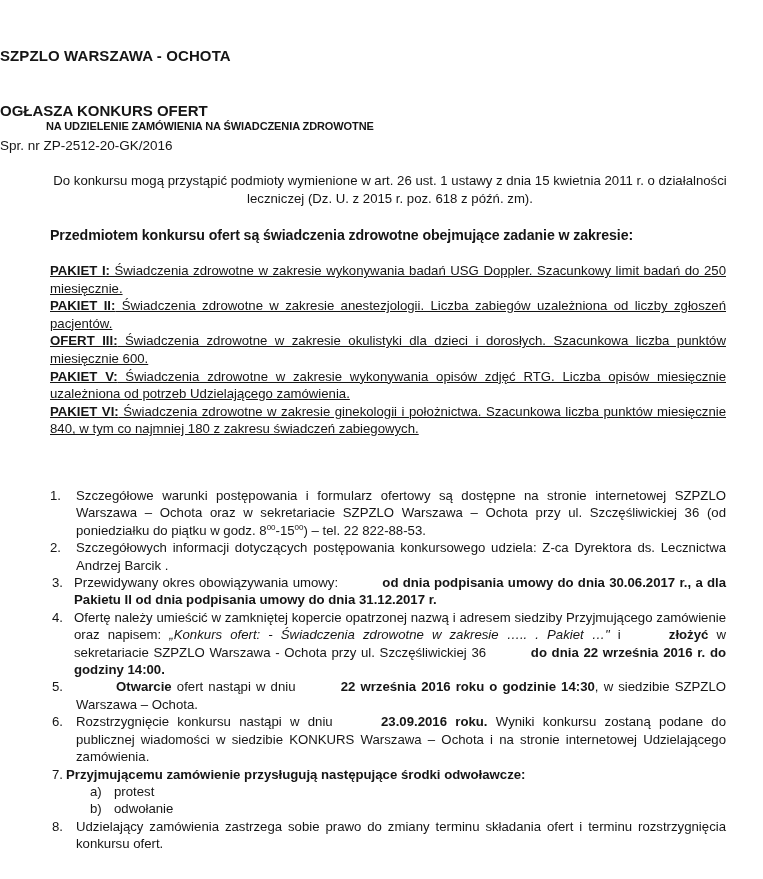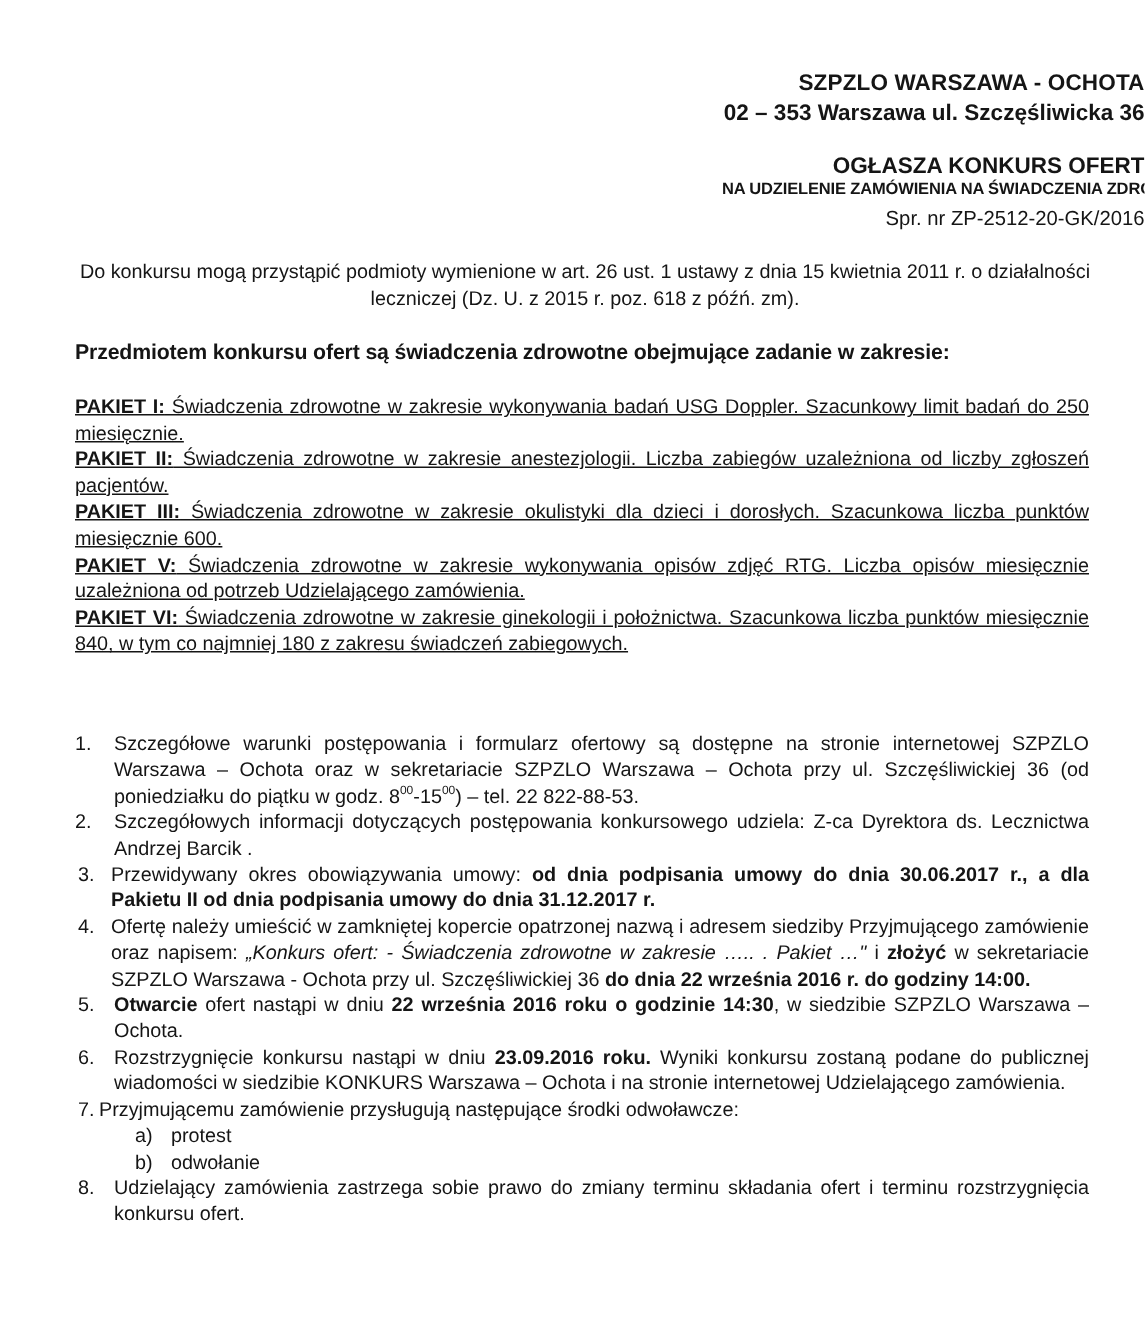--- a/index.html
+++ b/index.html
@@ -2,58 +2,57 @@
 <html><head>
 <meta charset="utf-8">
 <style>
   html, body { margin: 0; padding: 0; background: #ffffff; }
   body {
     width: 763px; height: 879px; overflow: hidden;
     font-family: "Liberation Sans", sans-serif;
     color: #151515; position: relative;
   }
   .page { position: absolute; left: 0; top: 0; width: 763px; height: 879px; }
-  .header { position: absolute; left: 0; width: 763px; text-align: right; }
+  .header { position: absolute; left: 0; width: 763px; text-align: left; }
   .h-org { top: 47px; font-weight: bold; font-size: 15px; letter-spacing: 0.1px; }
   .h-addr { top: 67px; font-weight: bold; font-size: 15px; }
   .h-ann1 { top: 102px; font-weight: bold; font-size: 15px; }
   .h-ann2 { top: 120px; font-weight: bold; font-size: 11px; letter-spacing: -0.1px; margin-left: 46px; }
   .h-ref { top: 138px; font-size: 13.5px; }
   .intro { position: absolute; left: 50px; top: 172px; width: 680px; font-size: 13.2px; line-height: 18px; text-align: center; }
   .subject { position: absolute; left: 50px; top: 227px; width: 690px; font-size: 14.2px; font-weight: bold; letter-spacing: -0.1px; }
   .packages { position: absolute; left: 50px; top: 262px; width: 676px; font-size: 13.2px; line-height: 17.6px; text-align: justify; text-decoration: underline; }
   .pkg { margin: 0; }
   .pkg b { font-weight: bold; }
   .list { position: absolute; left: 50px; top: 487px; width: 676px; font-size: 13.2px; line-height: 17.4px; }
   .item { position: relative; padding-left: 26px; text-align: justify; margin: 0; }
   .item .num { position: absolute; left: 0; top: 0; }
   .sub { padding-left: 40px; }
   sup { font-size: 8px; line-height: 0; }
   i { font-style: italic; }
-  .bold { font-weight: bold; }
+  .bold { font-weight: bold; margin-left: 40px; }
 </style>
 </head>
 <body>
 
 <div class="page">
 
   <div class="header h-org">SZPZLO WARSZAWA - OCHOTA</div>
-  <div class="header h-addr">02 – 353 Warszawa ul. Szczęśliwicka 36</div>
   <div class="header h-ann1">OGŁASZA KONKURS OFERT</div>
   <div class="header h-ann2">NA UDZIELENIE ZAMÓWIENIA NA ŚWIADCZENIA ZDROWOTNE</div>
   <div class="header h-ref">Spr. nr ZP-2512-20-GK/2016</div>
 
   <div class="intro">Do konkursu mogą przystąpić podmioty wymienione w art. 26 ust. 1 ustawy z dnia 15 kwietnia 2011 r. o działalności leczniczej (Dz. U. z 2015 r. poz. 618 z późń. zm).</div>
 
   <div class="subject">Przedmiotem konkursu ofert są świadczenia zdrowotne obejmujące zadanie w zakresie:</div>
 
   <div class="packages">
     <p class="pkg"><b>PAKIET I:</b><span> Świadczenia zdrowotne w zakresie wykonywania badań USG Doppler. Szacunkowy limit badań do 250 miesięcznie.</span></p>
     <p class="pkg"><b>PAKIET II:</b><span> Świadczenia zdrowotne w zakresie anestezjologii. Liczba zabiegów uzależniona od liczby zgłoszeń pacjentów.</span></p>
-    <p class="pkg"><b>PAKIET III:</b><span> Świadczenia zdrowotne w zakresie okulistyki dla dzieci i dorosłych. Szacunkowa liczba punktów miesięcznie 600.</span></p>
+    <p class="pkg"><b>OFERT III:</b><span> Świadczenia zdrowotne w zakresie okulistyki dla dzieci i dorosłych. Szacunkowa liczba punktów miesięcznie 600.</span></p>
     <p class="pkg"><b>PAKIET V:</b><span> Świadczenia zdrowotne w zakresie wykonywania  opisów zdjęć RTG. Liczba opisów miesięcznie uzależniona od potrzeb Udzielającego zamówienia.</span></p>
     <p class="pkg"><b>PAKIET VI:</b><span> Świadczenia zdrowotne w zakresie ginekologii i położnictwa. Szacunkowa liczba punktów miesięcznie 840, w tym co najmniej 180 z zakresu świadczeń zabiegowych.</span></p>
   </div>
 
   <div class="list">
     <p class="item">
       <span class="num">1.</span><span>Szczegółowe warunki postępowania i formularz ofertowy są dostępne na stronie internetowej SZPZLO Warszawa – Ochota oraz w sekretariacie SZPZLO Warszawa – Ochota przy ul. Szczęśliwickiej 36 (od poniedziałku do piątku w godz. 8</span><sup>00</sup><span>-15</span><sup>00</sup><span>) – tel. 22 822-88-53.</span>
     </p>
     <p class="item">
       <span class="num">2.</span><span>Szczegółowych informacji dotyczących postępowania konkursowego udziela: Z-ca Dyrektora ds. Lecznictwa Andrzej Barcik .</span>
@@ -64,21 +63,21 @@
     <p class="item" style="padding-left:24px;">
       <span class="num" style="left:2px;">4.</span><span>Ofertę należy umieścić w zamkniętej kopercie opatrzonej nazwą i adresem siedziby Przyjmującego zamówienie oraz napisem: </span><i>„Konkurs ofert: - Świadczenia zdrowotne w zakresie ….. . Pakiet …"</i><span> i </span><span class="bold">złożyć</span><span> w sekretariacie SZPZLO Warszawa - Ochota przy ul. Szczęśliwickiej 36 </span><span class="bold">do dnia 22 września 2016 r. do godziny 14:00.</span>
     </p>
     <p class="item">
       <span class="num" style="left:2px;">5.</span><span class="bold">Otwarcie</span><span> ofert nastąpi w dniu </span><span class="bold">22 września 2016 roku o godzinie 14:30</span><span>, w siedzibie SZPZLO Warszawa – Ochota.</span>
     </p>
     <p class="item">
       <span class="num" style="left:2px;">6.</span><span> Rozstrzygnięcie konkursu nastąpi w dniu </span><span class="bold">23.09.2016 roku.</span><span> Wyniki konkursu zostaną podane do publicznej wiadomości w siedzibie KONKURS Warszawa – Ochota i na stronie internetowej Udzielającego zamówienia.</span>
     </p>
     <p class="item">
-      <span class="num" style="left:2px;">7.</span><span style="margin-left:-10px;">Przyjmującemu zamówienie przysługują następujące środki odwoławcze:</span>
+      <span class="num" style="left:2px;">7.</span><span style="margin-left:-10px;font-weight:bold;">Przyjmującemu zamówienie przysługują następujące środki odwoławcze:</span>
     </p>
     <p class="item sub" style="padding-left:64px;">
       <span class="num" style="left:40px;">a)</span><span>protest</span>
     </p>
     <p class="item sub" style="padding-left:64px;">
       <span class="num" style="left:40px;">b)</span><span>odwołanie</span>
     </p>
     <p class="item">
       <span class="num" style="left:2px;">8.</span><span>Udzielający zamówienia zastrzega sobie prawo do zmiany terminu składania ofert i terminu rozstrzygnięcia konkursu ofert.</span>
     </p>

